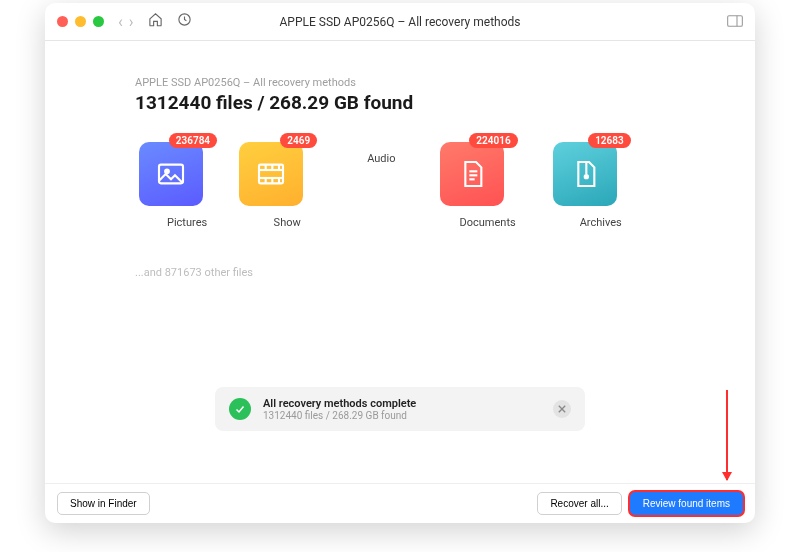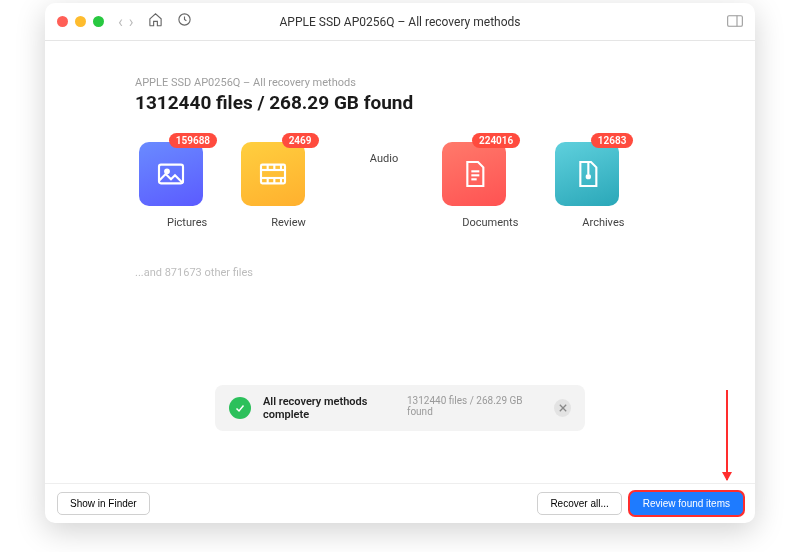--- a/index.html
+++ b/index.html
@@ -75,21 +75,21 @@
   .statusbar {
     position: absolute; left: 170px; right: 170px; bottom: 52px;
     background: #f3f3f3; border-radius: 8px;
     padding: 10px 14px; display: flex; align-items: center; gap: 12px;
   }
   .check {
     width: 22px; height: 22px; border-radius: 50%; background: #2cc05b;
     display: flex; align-items: center; justify-content: center; flex-shrink: 0;
   }
   .check svg { width: 12px; height: 12px; }
-  .stxt { display: flex; flex-direction: row; }
+  .stxt { display: flex; flex-direction: column; }
   .sline1 { font-size: 11px; font-weight: 600; color: #222; }
   .sline2 { font-size: 10px; color: #9a9a9a; }
   .closebtn {
     margin-left: auto; width: 18px; height: 18px; border-radius: 50%;
     background: #e3e3e3; display: flex; align-items: center; justify-content: center;
     color: #888; font-size: 11px; cursor: pointer;
   }
 
   .footer {
     height: 40px; border-top: 1px solid #eee;
@@ -159,21 +159,21 @@
   </div>
 
   <div class="content">
     <div class="crumb">APPLE SSD AP0256Q – All recovery methods</div>
     <div class="headline">1312440 files / 268.29 GB found</div>
 
     <div class="cats">
 
       <div class="cat">
         <div class="tile g-pic">
-          <span class="badge">159688</span>
+          <span class="badge">236784</span>
           <svg viewBox="0 0 24 24" fill="none" stroke="#fff" stroke-width="1.6">
               <rect x="3" y="5" width="18" height="14" rx="1.5"></rect>
               <circle cx="9" cy="10" r="1.4" fill="#fff"></circle>
               <path d="M3 17l5-5 4 4 3-3 6 6"></path>
             </svg>
         </div>
         <div class="catlabel">Pictures</div>
       </div>
 
       <div class="cat">
@@ -184,21 +184,21 @@
               <line x1="3" y1="9" x2="21" y2="9"></line>
               <line x1="3" y1="15" x2="21" y2="15"></line>
               <line x1="8" y1="5" x2="8" y2="9"></line>
               <line x1="13" y1="5" x2="13" y2="9"></line>
               <line x1="18" y1="5" x2="18" y2="9"></line>
               <line x1="8" y1="15" x2="8" y2="19"></line>
               <line x1="13" y1="15" x2="13" y2="19"></line>
               <line x1="18" y1="15" x2="18" y2="19"></line>
             </svg>
         </div>
-        <div class="catlabel">Review</div>
+        <div class="catlabel">Show</div>
       </div>
 
       <div class="cat">
         <div class="catlabel">Audio</div>
       </div>
 
       <div class="cat">
         <div class="tile g-doc">
           <span class="badge">224016</span>
           <svg viewBox="0 0 24 24" fill="none" stroke="#fff" stroke-width="1.6">

